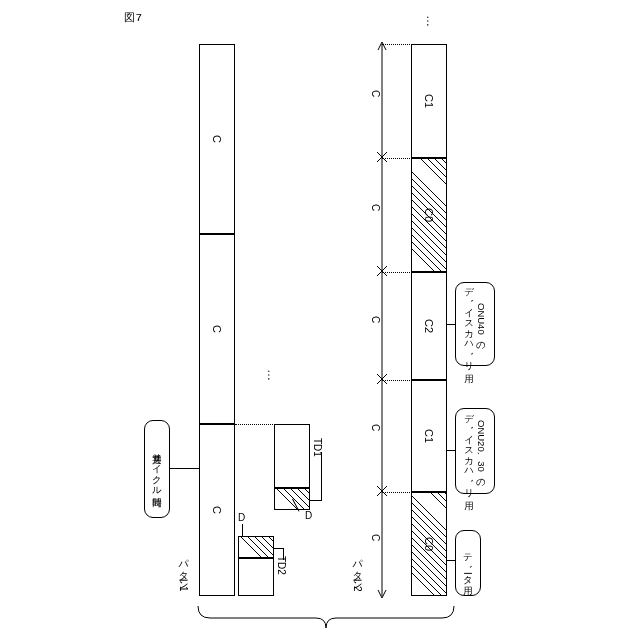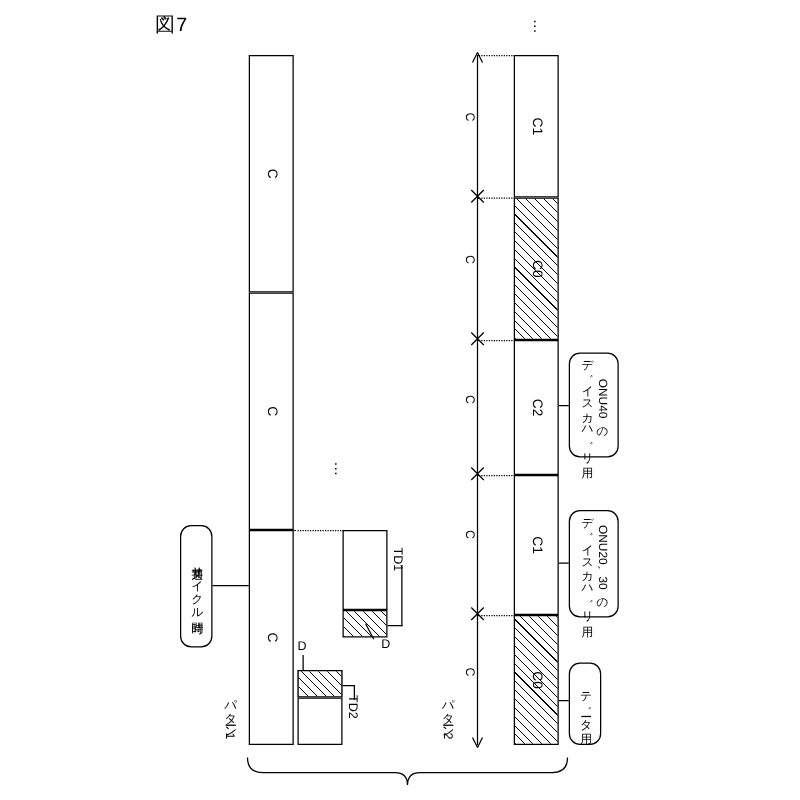--- a/index.html
+++ b/index.html
@@ -6,21 +6,21 @@
   body{
     width:640px;height:640px;
     background:#ffffff;
     font-family:"Liberation Sans","DejaVu Sans",sans-serif;
     color:#000;
     position:relative;
     overflow:hidden;
   }
   .fig-label{
     position:absolute;
-    font-size:16px;
+    font-size:11px;
     letter-spacing:0.5px;
     font-family:Liberation Mono, monospace;
   }
   .vtext{
     writing-mode:vertical-rl;
     text-orientation:mixed;
     white-space:nowrap;
   }
   .box{
     position:absolute;

